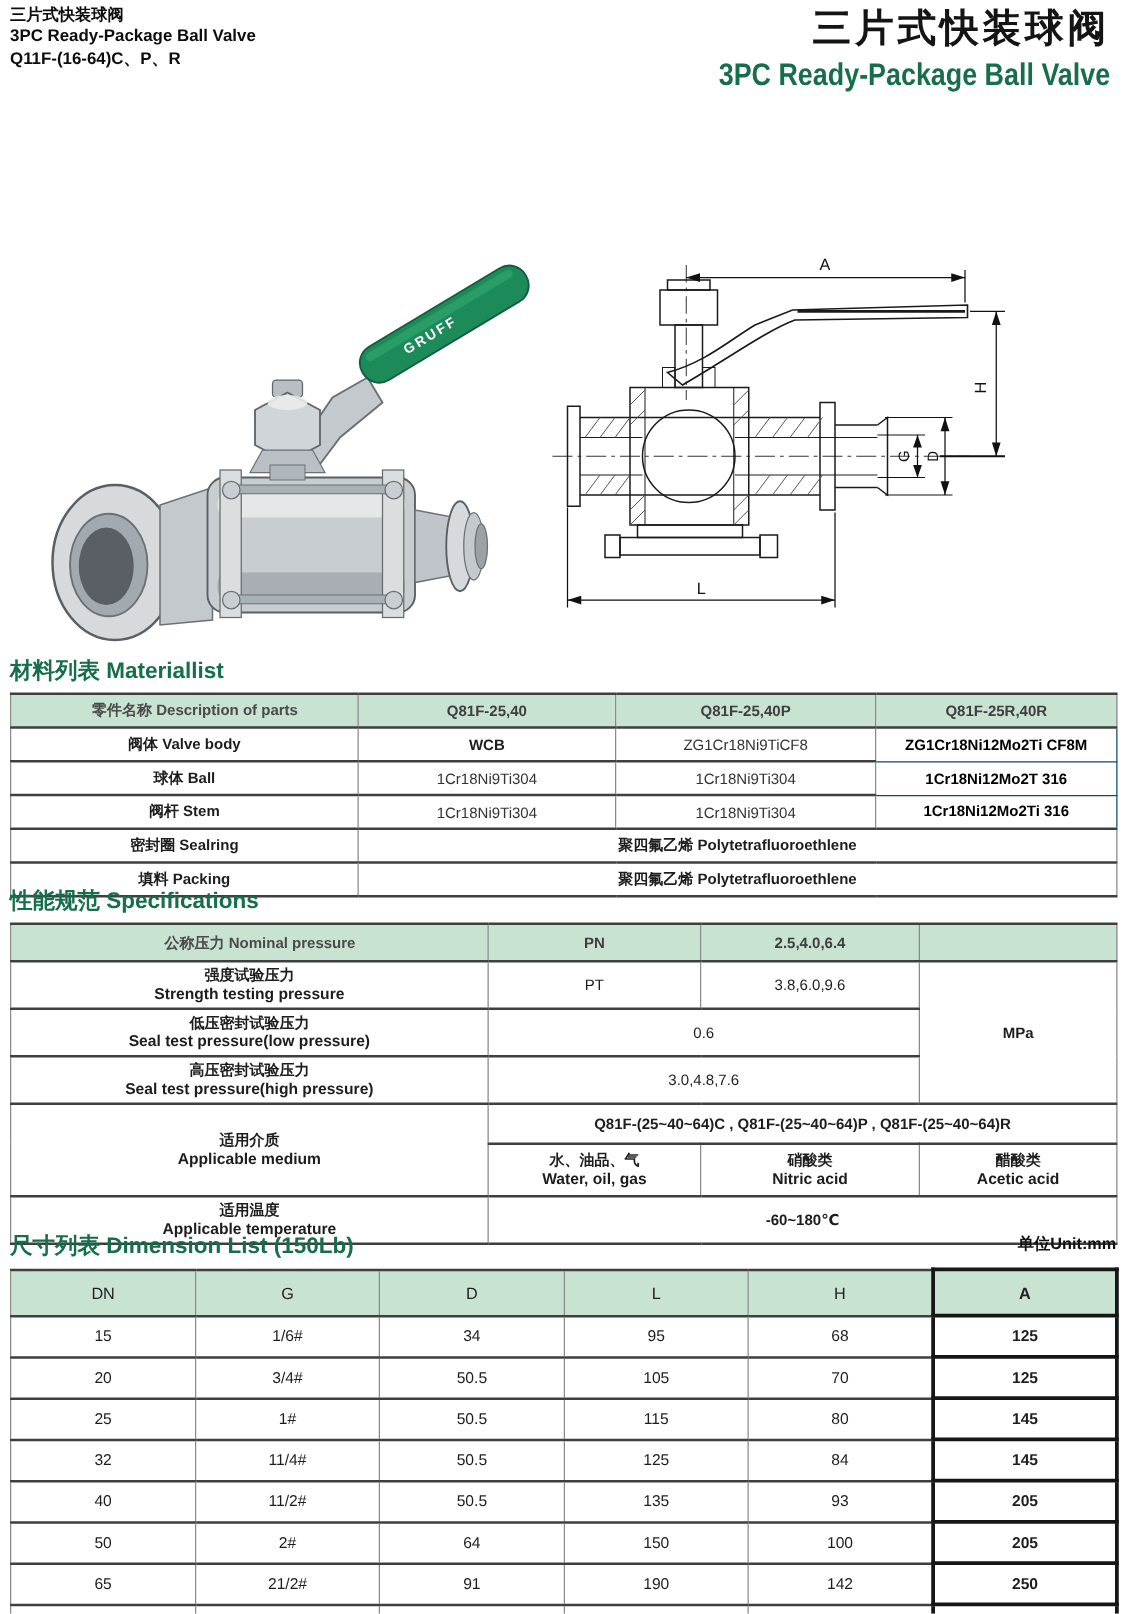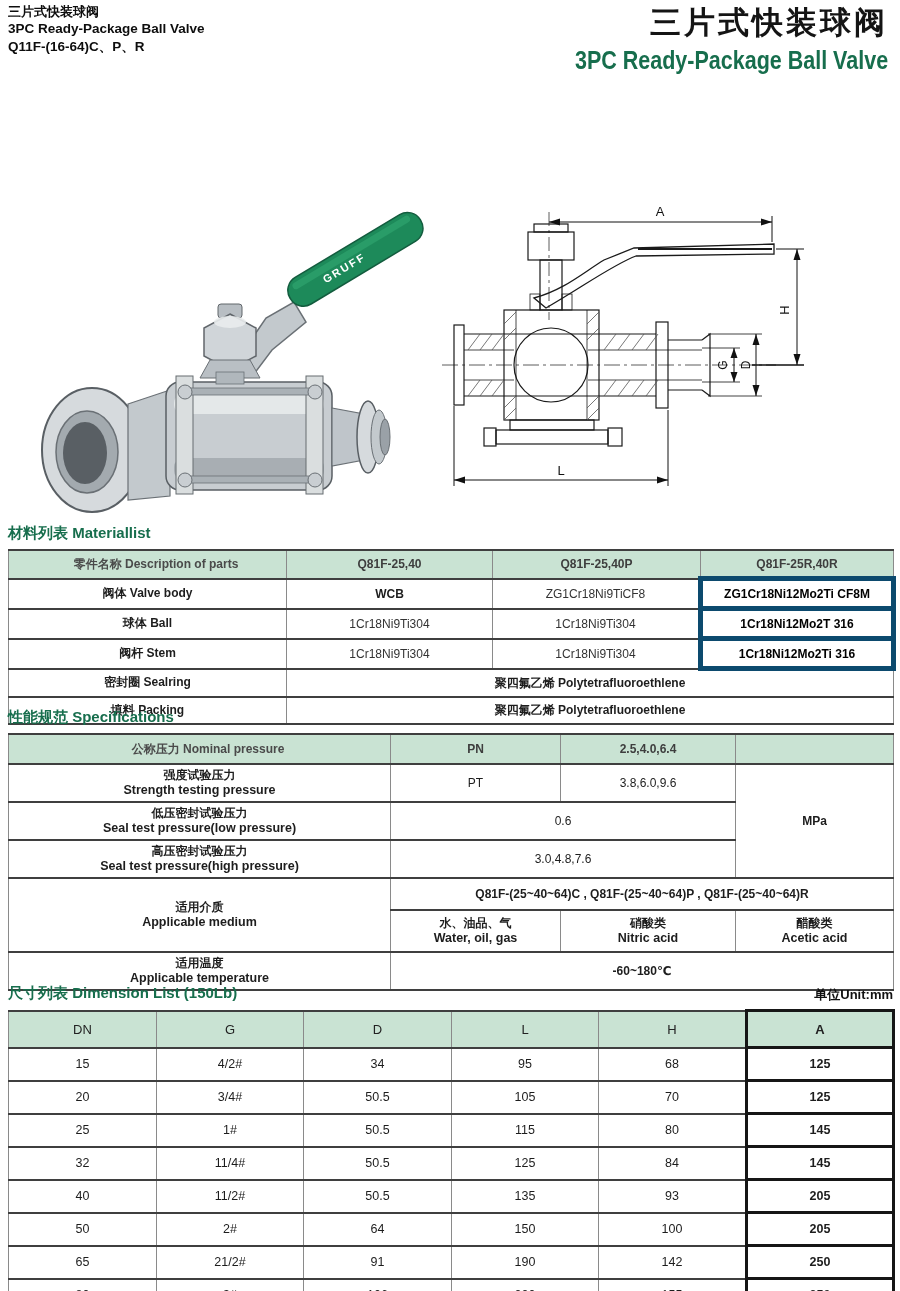--- a/index.html
+++ b/index.html
@@ -17,32 +17,32 @@
 
   
   .photo-box{position:absolute;left:28px;top:146px;width:412px;height:376px;}
   .drawing-box{position:absolute;left:434px;top:198px;width:460px;height:306px;}
 
   
   .section{position:absolute;left:8px;width:885px;}
   .sec-materials{top:524px;}
   .sec-specs{top:708px;}
   .sec-dims{top:984px;}
-  .sec-title{font-size:15px;font-weight:bold;color:var(--accent);margin:0 0 6px 0;}
+  .sec-title{font-size:18px;font-weight:bold;color:var(--accent);margin:0 0 6px 0;}
   .unit-note{position:absolute;right:0;top:2px;font-size:13px;font-weight:bold;color:#111;margin-left:16px;}
 
   table{border-collapse:collapse;table-layout:fixed;width:885px;background:#fff;}
   td{border-left:1px solid #8a8a8a;border-right:1px solid #8a8a8a;
      border-top:2px solid #3f3f3f;border-bottom:2px solid #3f3f3f;
      text-align:center;vertical-align:middle;font-size:12px;color:#1d1d1d;padding:2px 3px;}
   td.h{background:var(--hdrbg);color:#3e3e3e;font-weight:bold;height:26px;}
   td.hl{color:#4a4a4a;padding-left:20px;}
   .b{font-weight:bold;}
   .g{color:#333;}
-  .em{border:5px solid #0c4a6e;font-weight:bold;color:#000;}
+  .em{border:1px solid #0c4a6e;font-weight:bold;color:#000;}
   .l2{line-height:1.25;font-weight:bold;}
   .l2 .en{font-size:12.5px;}
   .mt td{height:21px;}
   .st td{height:32px;}
   .st td.h{height:24px;}
   .st td.models{font-weight:bold;height:26px;}
   .st td.sub{height:36px;}
   .dt td{height:26px;font-size:12.5px;}
   .dt td.h{height:30px;font-size:13px;font-weight:normal;color:#222;}
   .dt td.acol{border:3px solid #161616;font-weight:bold;}
@@ -326,21 +326,21 @@
           <tr>
         <td class="h">DN</td>
         <td class="h">G</td>
         <td class="h">D</td>
         <td class="h">L</td>
         <td class="h">H</td>
         <td class="h acol">A</td>
       </tr>
       <tr>
         <td>15</td>
-            <td>4/2#</td>
+            <td>1/6#</td>
             <td>34</td>
             <td>95</td>
             <td>68</td>
             <td class="acol">125</td>
       </tr>
       <tr>
         <td>20</td>
             <td>3/4#</td>
             <td>50.5</td>
             <td>105</td>

